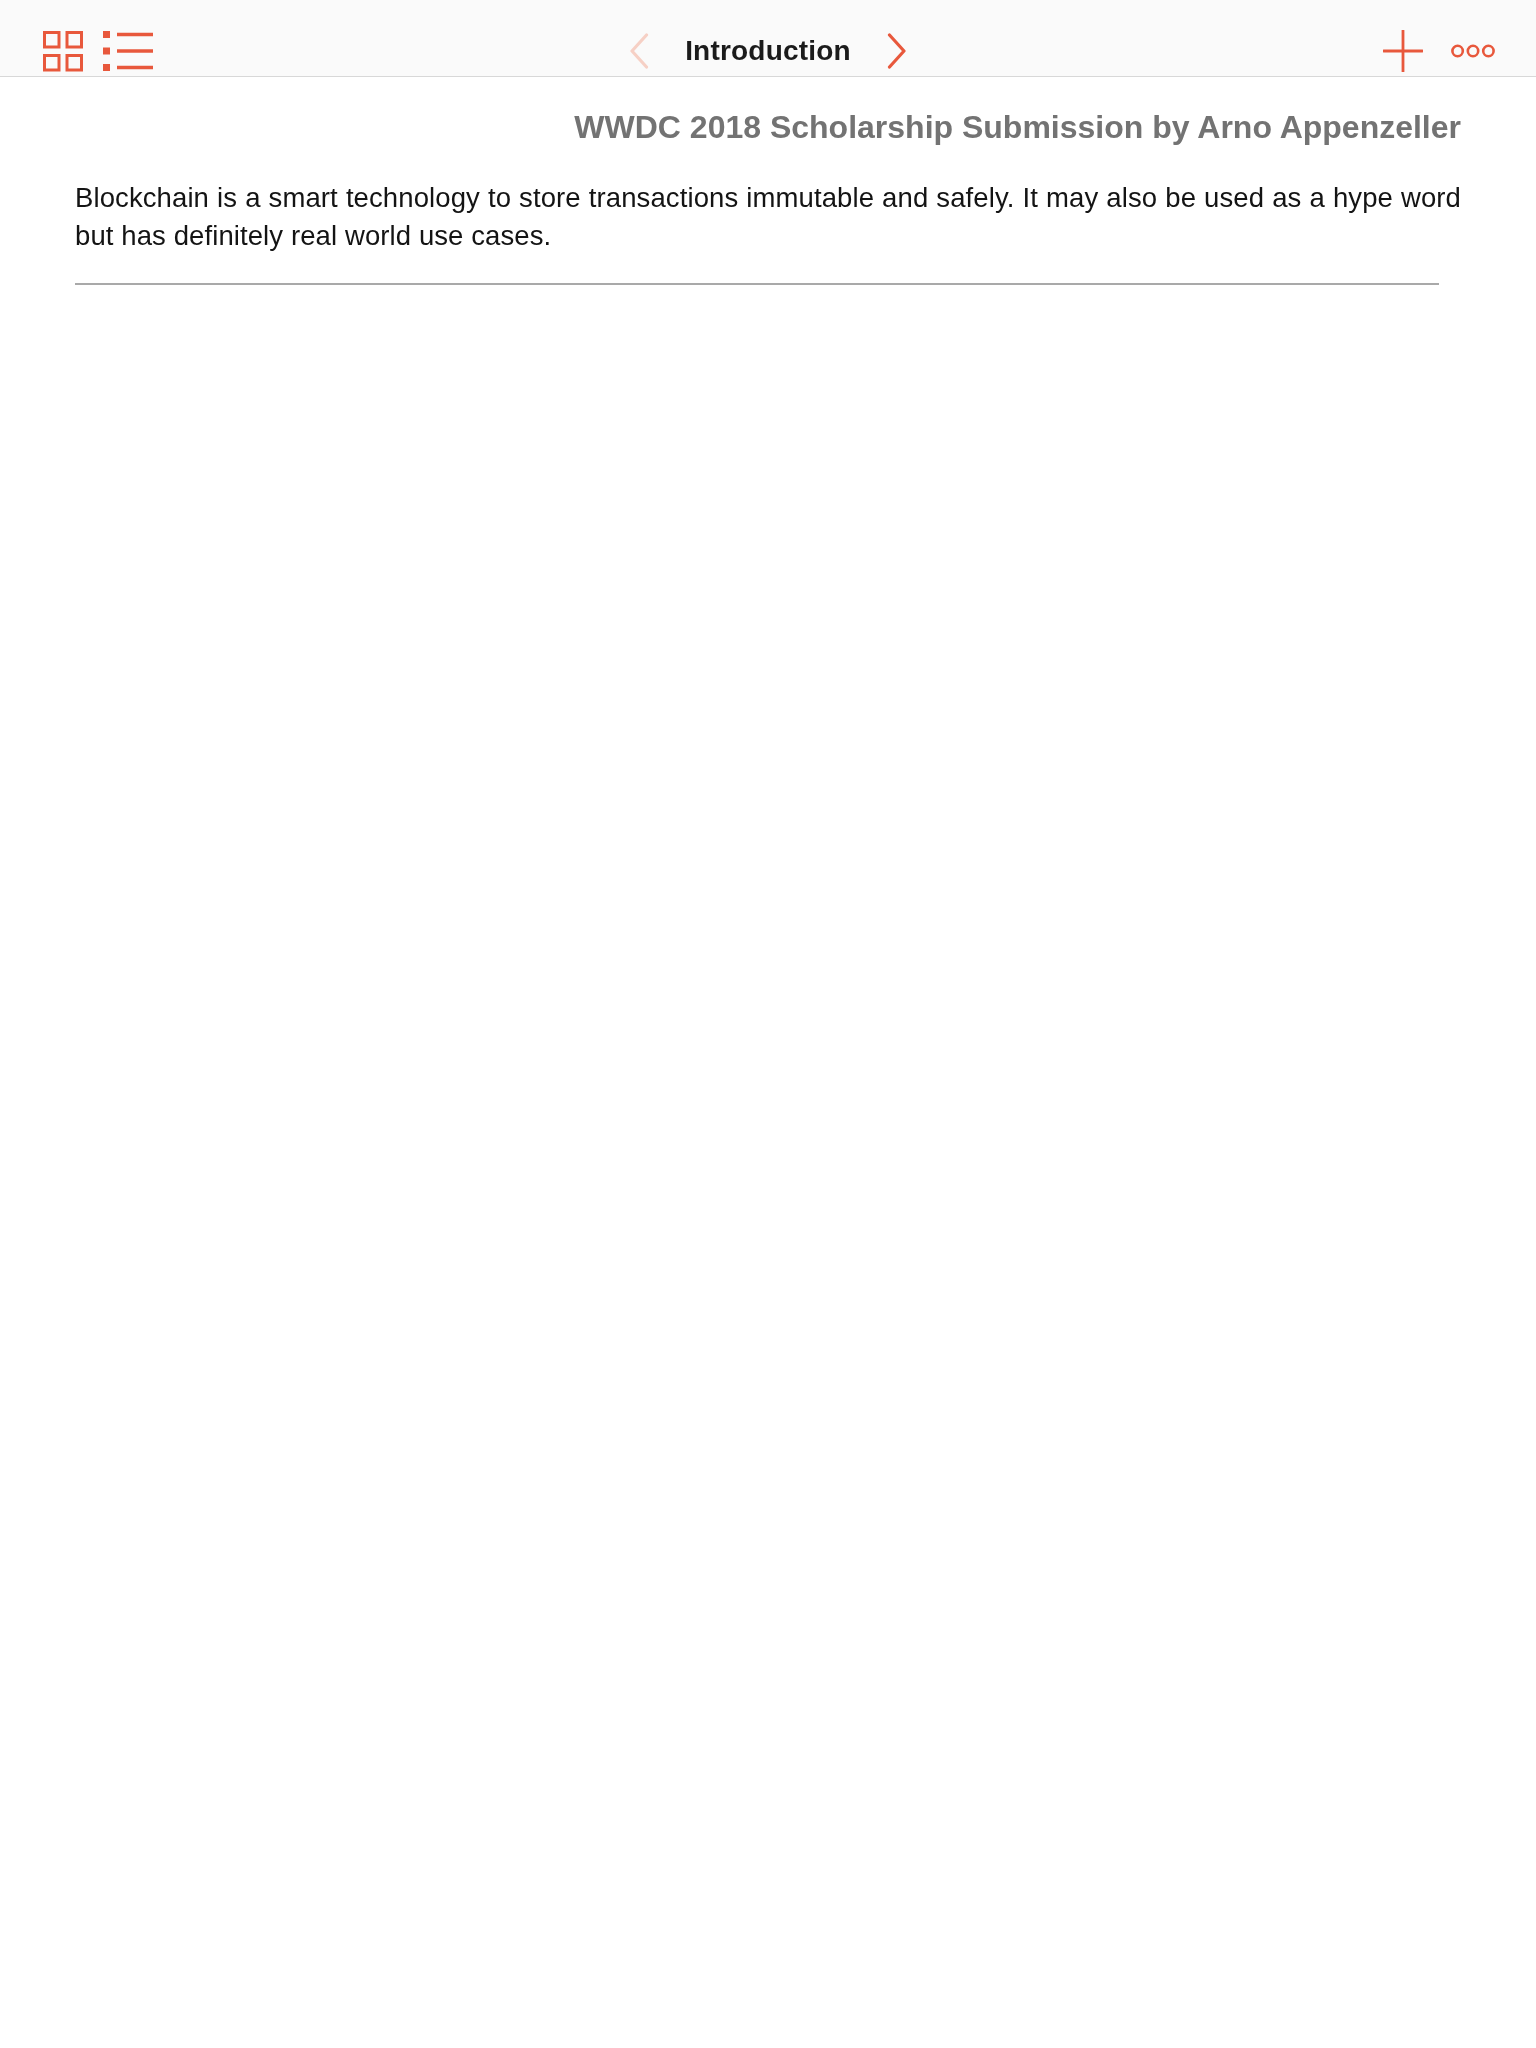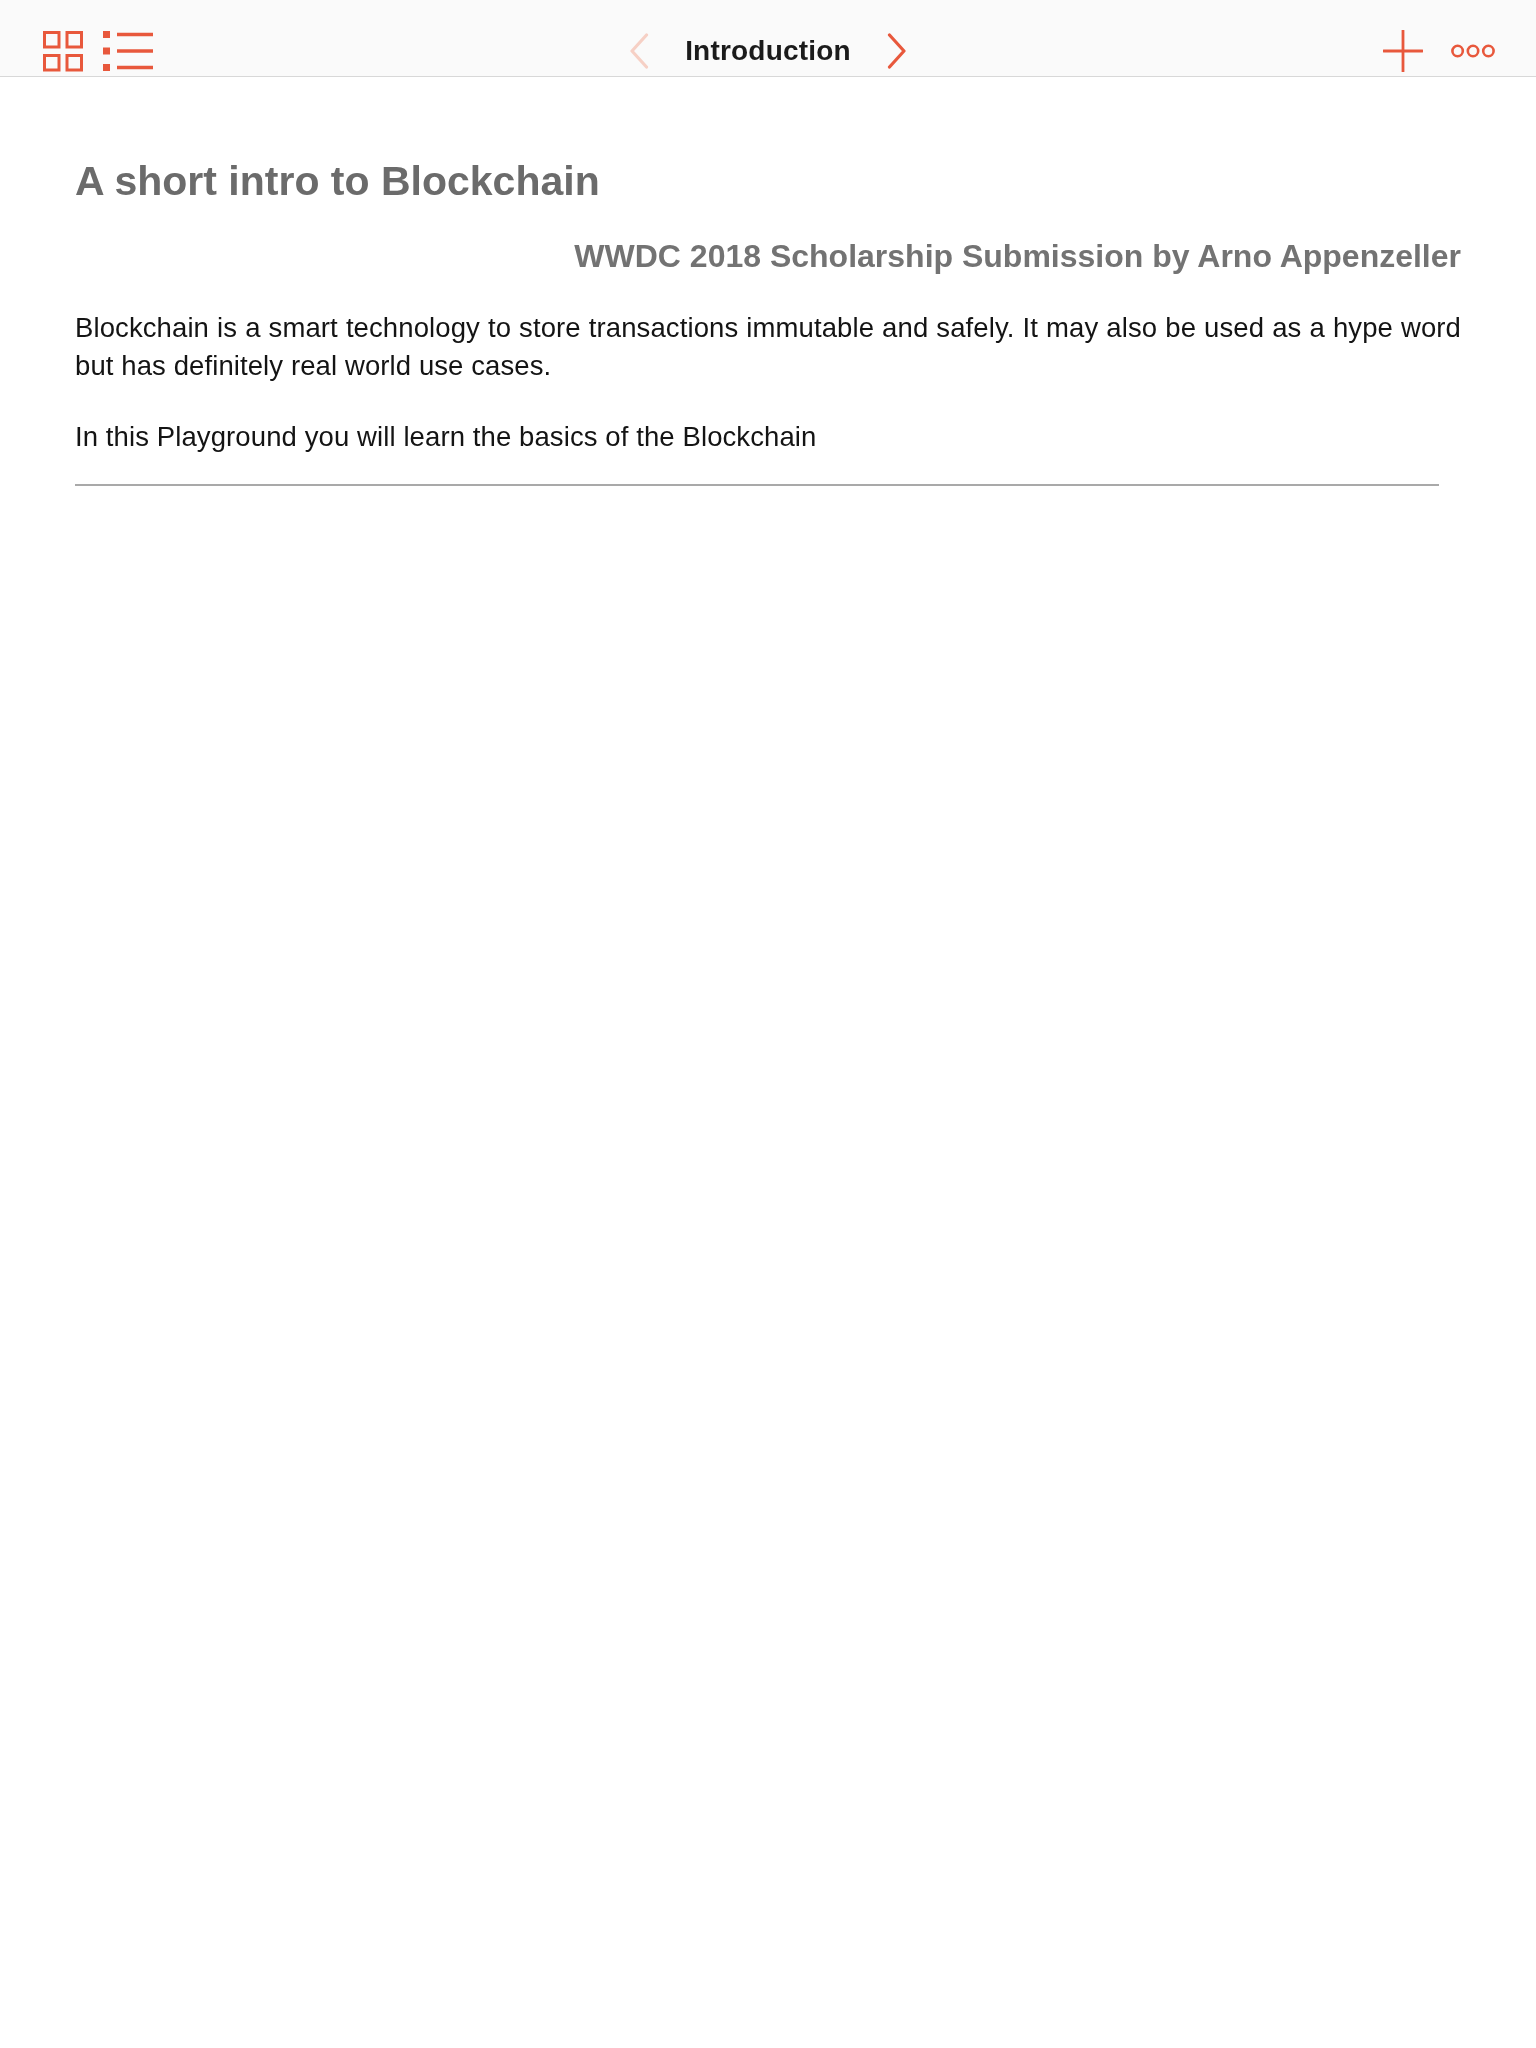--- a/index.html
+++ b/index.html
@@ -149,18 +149,16 @@
           <circle cx="22" cy="7" r="5.2"></circle>
           <circle cx="37.4" cy="7" r="5.2"></circle>
         </g>
       </svg>
     </button>
   </div>
 
 </header>
 
 <main class="content">
-  <h1 class="doc-heading">A short intro to Blockchain</h1>
   <h2 class="doc-subheading">WWDC 2018 Scholarship Submission by Arno Appenzeller</h2>
   <p class="doc-paragraph">Blockchain is a smart technology to store transactions immutable and safely. It may also be used as a hype word but has definitely real world use cases.</p>
-  <p class="doc-paragraph">In this Playground you will learn the basics of the Blockchain</p>
   <hr class="section-divider">
 </main>
 
 </body></html>

